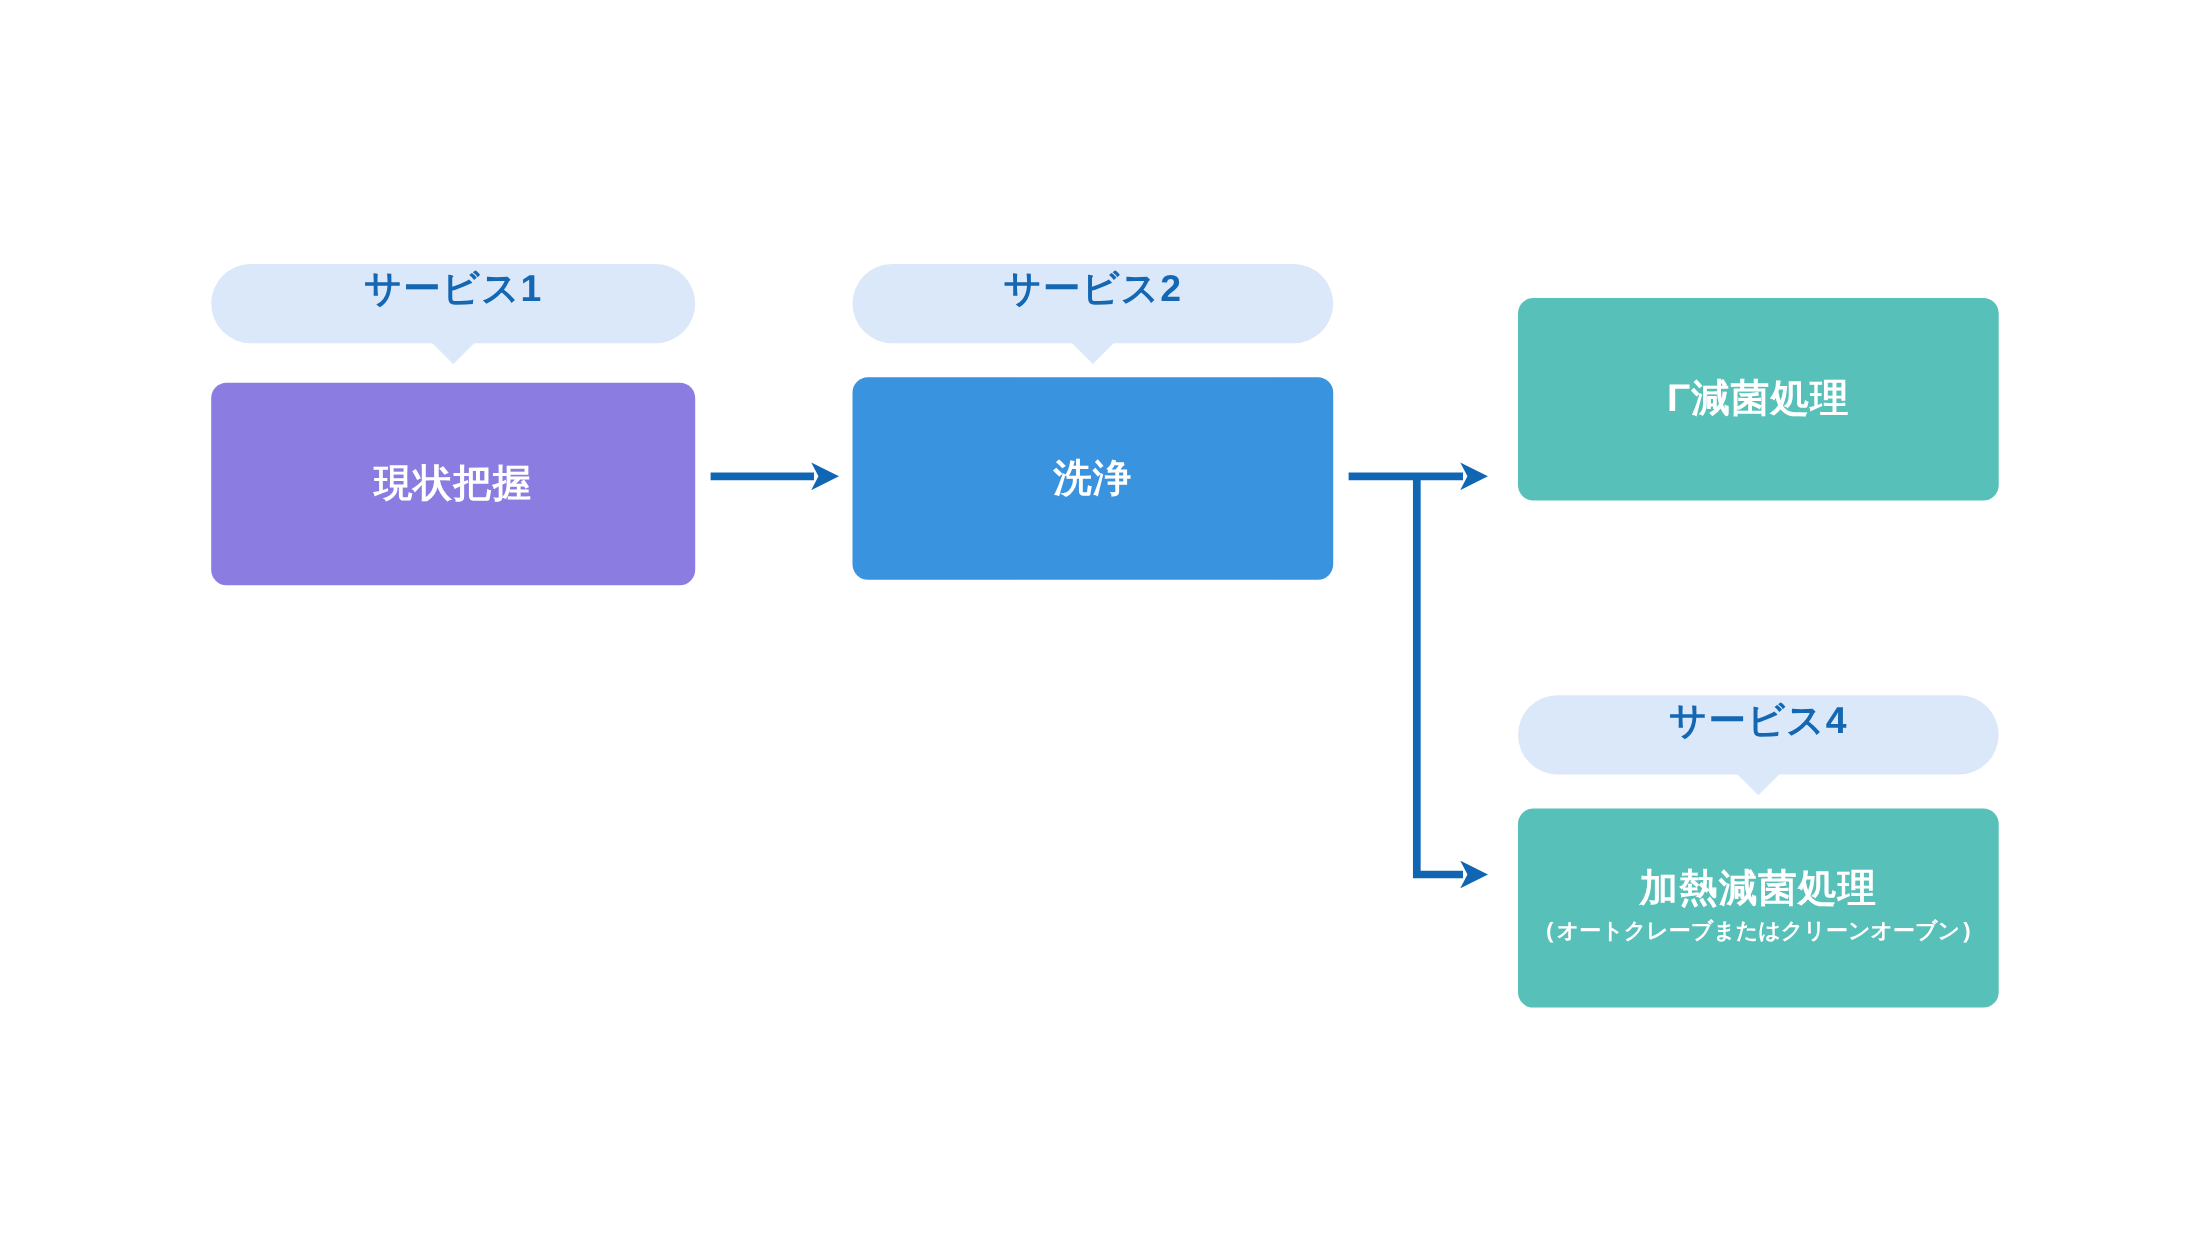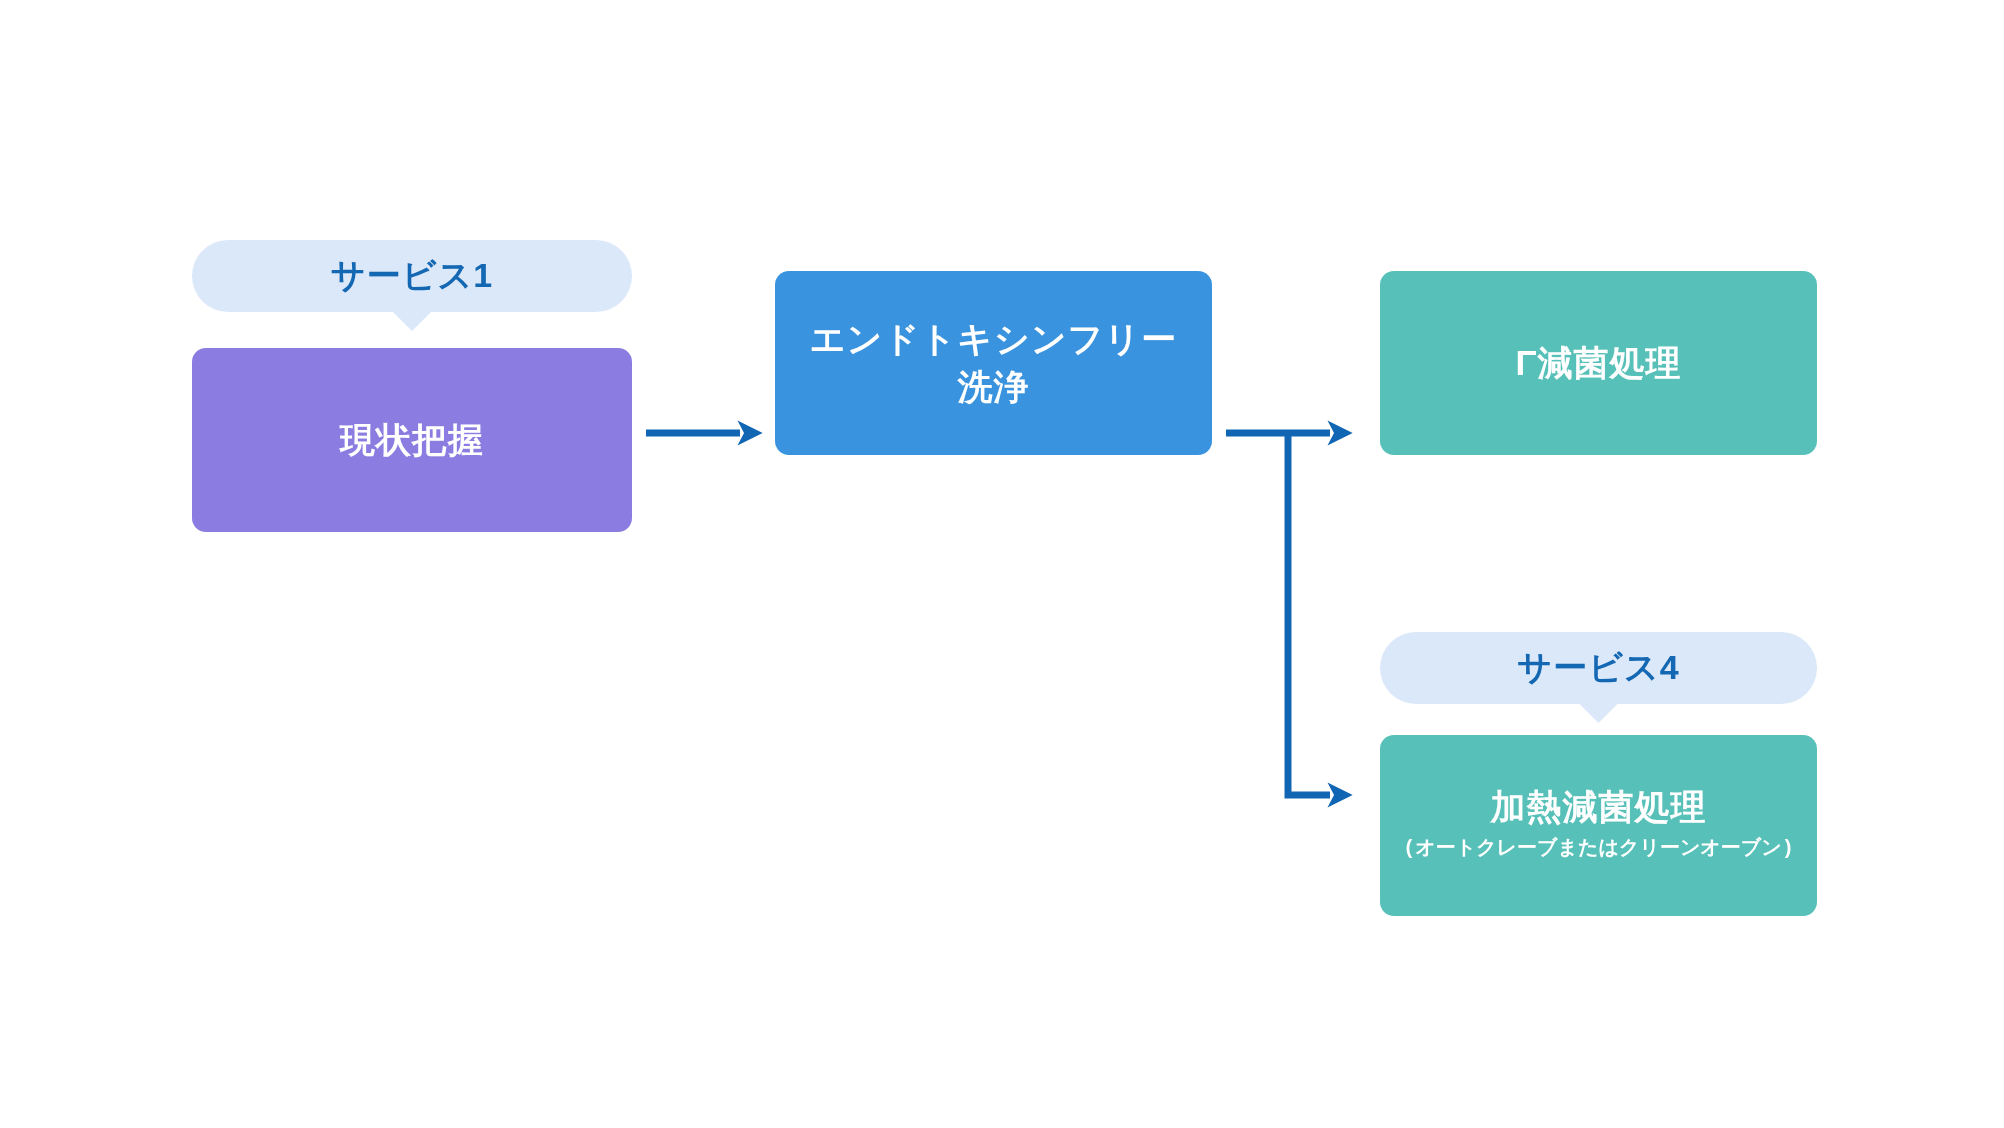--- a/index.html
+++ b/index.html
@@ -32,21 +32,21 @@
   }
   .col {
     position: absolute;
   }
   .pill {
     position: relative;
     height: 72px;
     border-radius: 36px;
     background: var(--pill-bg, #dbe8f9);
     display: flex;
-    align-items: center;
+    align-items: flex-start;
     justify-content: center;
   }
   .pill-text {
     color: var(--pill-text, #1467b2);
     font-size: 34px;
     font-weight: 700;
     letter-spacing: 1px;
   }
   .tail {
     position: absolute;
@@ -107,22 +107,25 @@
     <div class="pill">
       <span class="pill-text">サービス1</span>
       <span class="tail"></span>
     </div>
     <div class="box box-s1">
       <div class="box-title">現状把握</div>
     </div>
   </div>
 
   <div class="col" style="left:775px; top:240px; width:437px;">
+    <div class="pill">
+      <span class="pill-text">サービス2</span>
+      <span class="tail"></span>
+    </div>
     <div class="box box-s2">
-      <div class="box-title">エンドトキシンフリー</div>
       <div class="box-title">洗浄</div>
     </div>
   </div>
 
   <div class="col" style="left:1380px; top:240px; width:437px;">
     <div class="box box-s3">
       <div class="box-title">Γ減菌処理</div>
     </div>
   </div>
 

